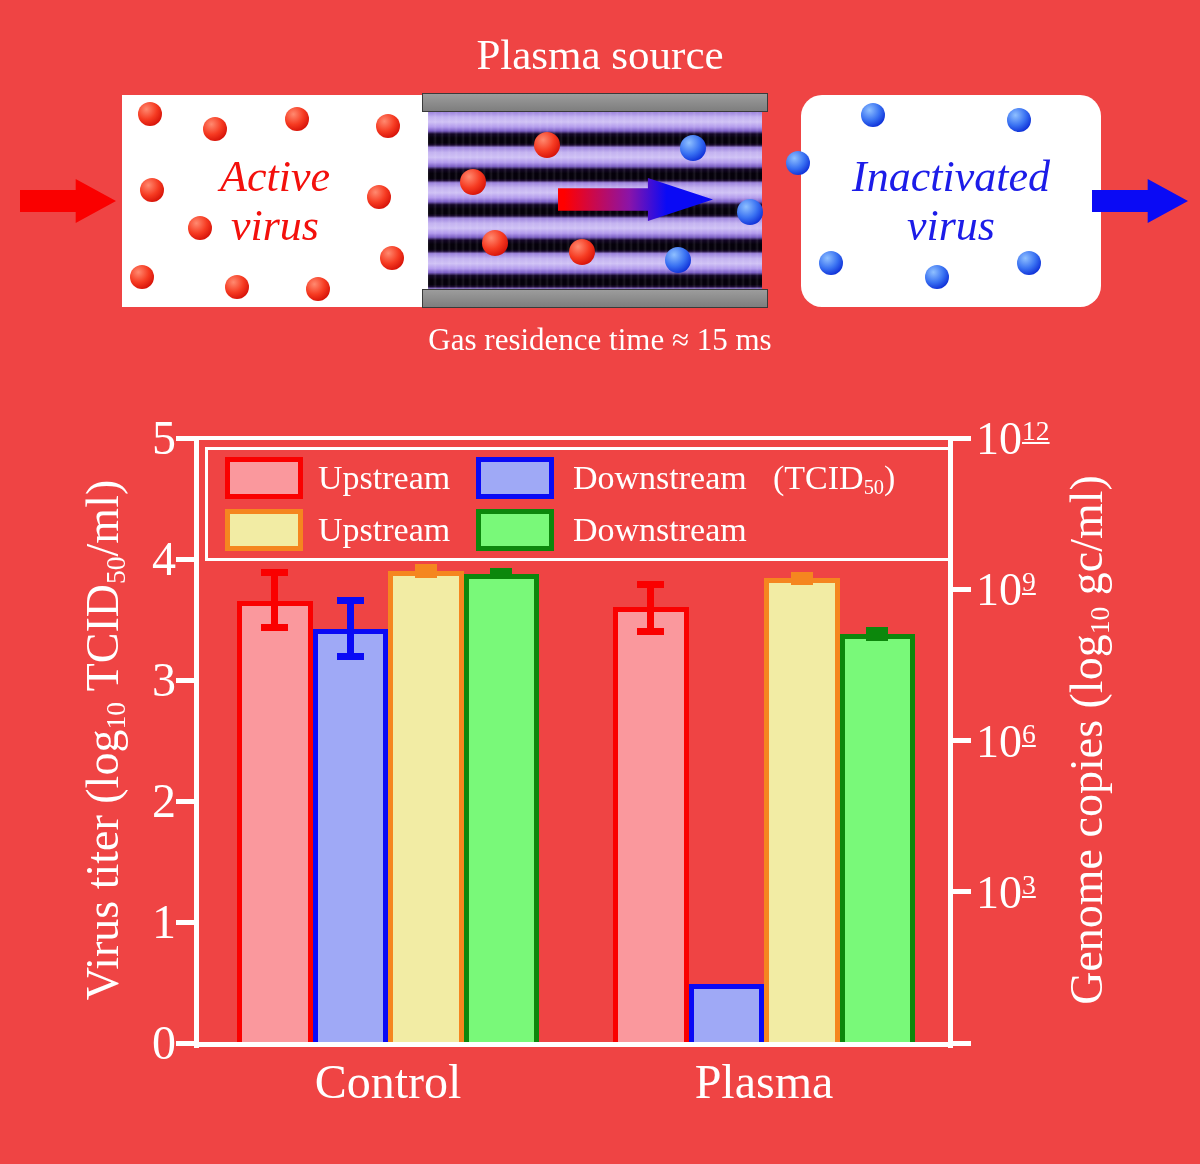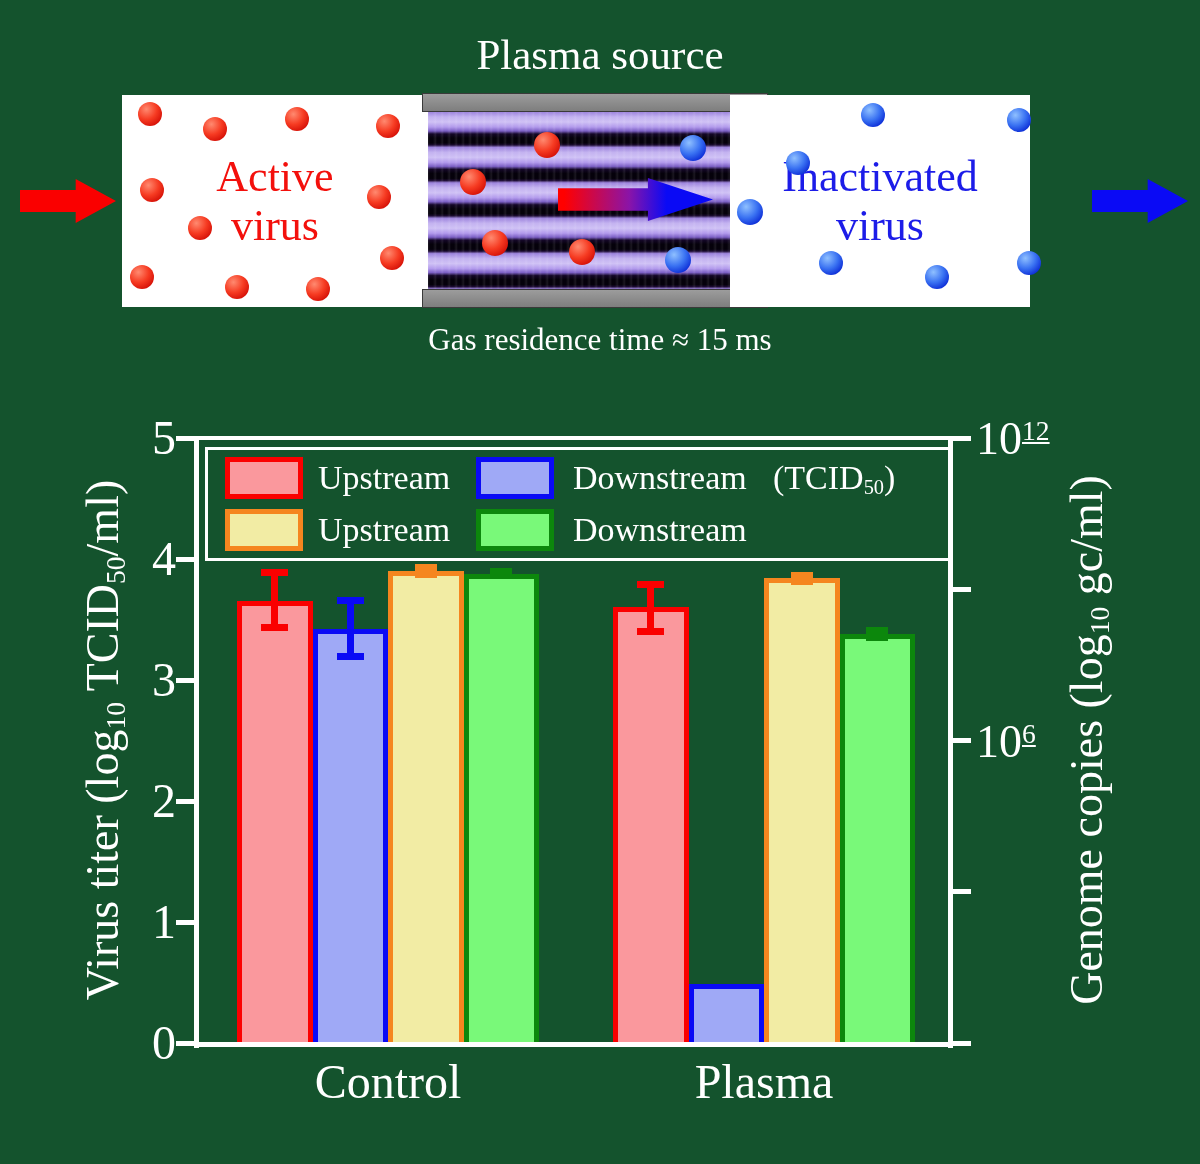--- a/index.html
+++ b/index.html
@@ -1,21 +1,21 @@
 <!DOCTYPE html>
 <html><head>
 <meta charset="utf-8">
 <style>
   html,body{margin:0;padding:0;background:#000;}
-  .fig{position:relative;width:1200px;height:1164px;background:#14532d;overflow:hidden;
+  .fig{position:relative;width:1200px;height:1164px;background:#ef4444;overflow:hidden;
        font-family:"Liberation Serif","DejaVu Serif",serif;color:#fff;}
   .abs{position:absolute;}
   .ctr{left:0;width:1200px;text-align:center;}
   .whitebox{position:absolute;background:#ffffff;display:flex;align-items:center;justify-content:center;}
-  .boxlabel{font-size:44px;line-height:1.12;text-align:center;font-weight:normal;}
+  .boxlabel{font-size:44px;line-height:1.12;text-align:center;font-weight:normal;font-style:italic;}
   .dot{position:absolute;border-radius:50%;}
   .dot.red{background:radial-gradient(circle at 35% 30%,#ff8a70 0%,#f63b22 45%,#d40f06 80%,#b00400 100%);}
   .dot.blue{background:radial-gradient(circle at 35% 30%,#8fc0ff 0%,#3a72f2 45%,#0b2bd6 80%,#071ba8 100%);}
   .blockarrow{clip-path:polygon(0% 26%,58% 26%,58% 2%,100% 50%,58% 98%,58% 74%,0% 74%);}
   .electrode{position:absolute;background:linear-gradient(180deg,#9c9c9c,#7e7e7e);border:1px solid #3a3a3a;box-sizing:border-box;}
   .glow{position:absolute;background-color:#07010f;
     background-image:
       repeating-linear-gradient(90deg, rgba(255,255,255,.10) 0px, rgba(255,255,255,0) 2px, rgba(255,255,255,0) 5px, rgba(255,255,255,.08) 7px),
       repeating-linear-gradient(180deg, #9d84dd 0px, #c3b2f0 5px, #cfc1f5 10px, #b29aec 15px, #7b5fc4 19px, #140727 22px, #05010b 26px, #05010b 31px, #1b0b30 33px, #9d84dd 35.4px);}
   .gradarrow{position:absolute;background:linear-gradient(90deg,#ff0000 4%,#8a14a8 46%,#0a0af5 70%);
@@ -45,21 +45,21 @@
     </div>
   </div>
 
   <div class="abs" style="left:425px;top:93px;width:340px;height:215px;">
     <div class="electrode" style="left:-3px;top:0;width:346px;height:19px;"></div>
     <div class="glow" style="left:3px;top:19px;width:334px;height:177px;"></div>
     <div class="electrode" style="left:-3px;top:196px;width:346px;height:19px;"></div>
     <div class="gradarrow" style="left:133px;top:85px;width:155px;height:43px;"></div>
   </div>
 
-  <div class="whitebox" style="left:730px;top:95px;width:300px;height:212px;">
+  <div class="whitebox" style="left:801px;top:95px;width:300px;height:212px;border-radius:21px;">
     <div class="boxlabel" id="inactiveLabel" style="color: rgb(28, 28, 232);">
       <div>Inactivated</div>
       <div>virus</div>
     </div>
   </div>
 
   <div class="abs blockarrow" id="outArrow" style="left: 1092px; top: 178px; width: 96px; height: 46px; background: rgb(10, 10, 245);"></div>
 
   <div class="abs ctr" style="top:322px;font-size:31px;">Gas residence time ≈ 15 ms</div>
 
@@ -148,18 +148,20 @@
     <div style="position: absolute; left: 176px; top: 798.5px; width: 18px; height: 5px; background: rgb(255, 255, 255);"></div>
     <div style="position: absolute; left: 84px; top: 773px; width: 92px; height: 56px; font: 48px / 56px &quot;Liberation Serif&quot;, serif; text-align: right;">2</div>
     <div style="position: absolute; left: 176px; top: 677.5px; width: 18px; height: 5px; background: rgb(255, 255, 255);"></div>
     <div style="position: absolute; left: 84px; top: 652px; width: 92px; height: 56px; font: 48px / 56px &quot;Liberation Serif&quot;, serif; text-align: right;">3</div>
     <div style="position: absolute; left: 176px; top: 556.5px; width: 18px; height: 5px; background: rgb(255, 255, 255);"></div>
     <div style="position: absolute; left: 84px; top: 531px; width: 92px; height: 56px; font: 48px / 56px &quot;Liberation Serif&quot;, serif; text-align: right;">4</div>
     <div style="position: absolute; left: 176px; top: 435.5px; width: 18px; height: 5px; background: rgb(255, 255, 255);"></div>
     <div style="position: absolute; left: 84px; top: 410px; width: 92px; height: 56px; font: 48px / 56px &quot;Liberation Serif&quot;, serif; text-align: right;">5</div>
     <div style="position: absolute; left: 953px; top: 1040.5px; width: 18px; height: 5px; background: rgb(255, 255, 255);"></div>
     <div style="position: absolute; left: 953px; top: 889.25px; width: 18px; height: 5px; background: rgb(255, 255, 255);"></div>
+    <div style="position: absolute; left: 976px; top: 861.75px; width: 140px; height: 62px; font: 46px / 62px &quot;Liberation Serif&quot;, serif;">10<sup>3</sup></div>
     <div style="position: absolute; left: 953px; top: 738px; width: 18px; height: 5px; background: rgb(255, 255, 255);"></div>
     <div style="position: absolute; left: 976px; top: 710.5px; width: 140px; height: 62px; font: 46px / 62px &quot;Liberation Serif&quot;, serif;">10<sup>6</sup></div>
     <div style="position: absolute; left: 953px; top: 586.75px; width: 18px; height: 5px; background: rgb(255, 255, 255);"></div>
+    <div style="position: absolute; left: 976px; top: 559.25px; width: 140px; height: 62px; font: 46px / 62px &quot;Liberation Serif&quot;, serif;">10<sup>9</sup></div>
     <div style="position: absolute; left: 953px; top: 435.5px; width: 18px; height: 5px; background: rgb(255, 255, 255);"></div>
     <div style="position: absolute; left: 976px; top: 408px; width: 140px; height: 62px; font: 46px / 62px &quot;Liberation Serif&quot;, serif;">10<sup>12</sup></div>
   </div>
 
 </body></html>

